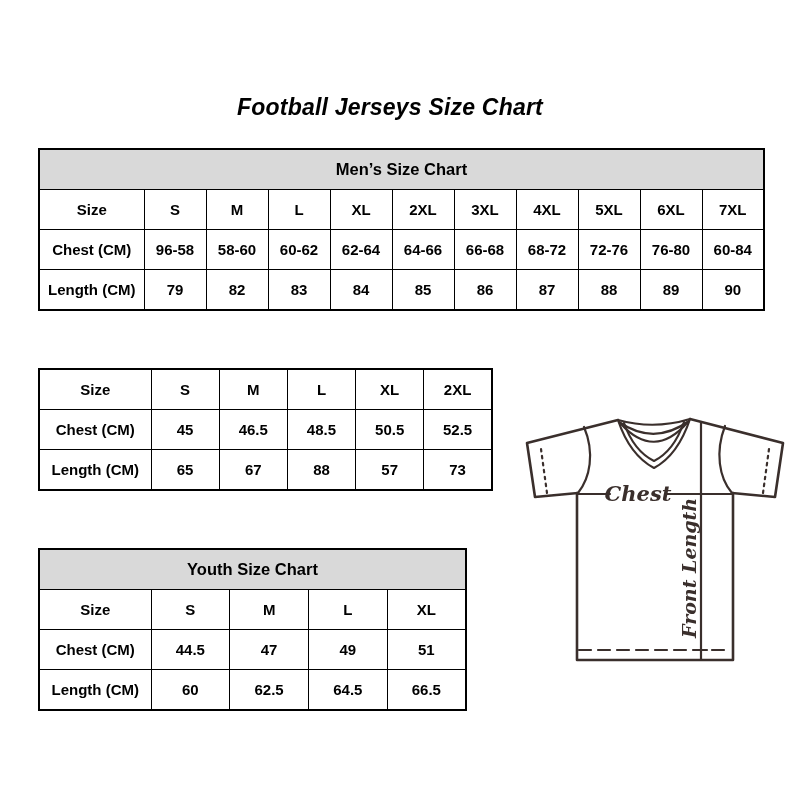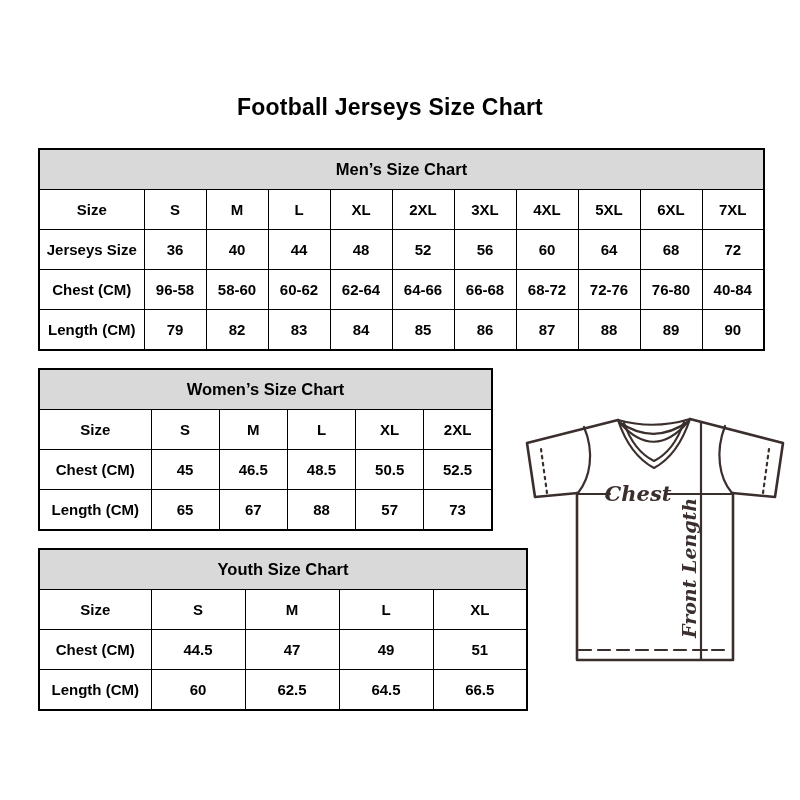--- a/index.html
+++ b/index.html
@@ -9,20 +9,21 @@
     background:#ffffff;
     font-family:"Liberation Sans", sans-serif;
     overflow:hidden;
   }
   .page-title{
     position:absolute;
     left:0;top:94px;width:780px;
     text-align:center;
     font-size:23px;font-weight:bold;color:#000;
     letter-spacing:0.2px;
+    font-style:italic;
   }
   table.size-table{
     position:absolute;
     border-collapse:collapse;
     table-layout:fixed;
     background:#fff;
     border:2px solid #000;
   }
   table.size-table td, table.size-table th{
     border:1px solid #000;
@@ -35,21 +36,21 @@
     height:39px;
     font-family:"Liberation Sans", sans-serif;
   }
   table.size-table tr{height:40px;}
   table.size-table tr.title-row td{
     background:var(--header-bg,#d9d9d9);
     font-size:16.5px;
   }
   #mens-table{left:38px;top:148px;width:727px;}
   #womens-table{left:38px;top:368px;width:455px;}
-  #youth-table{left:38px;top:548px;width:490px;}
+  #youth-table{left:38px;top:548px;width:429px;}
   #mens-table col.label-col{width:105px;}
   #womens-table col.label-col, #youth-table col.label-col{width:112px;}
   .jersey-wrap{
     position:absolute;left:520px;top:398px;width:274px;height:274px;
   }
   .jersey-wrap svg{display:block;width:100%;height:100%;}
   .jersey-stroke{fill:none;stroke:var(--jersey-line,#3a2f2c);stroke-width:2.6;stroke-linejoin:round;stroke-linecap:round;}
   .jersey-thin{fill:none;stroke:var(--jersey-line,#3a2f2c);stroke-width:2.2;stroke-linejoin:round;stroke-linecap:round;}
   .jersey-text{
     fill:var(--jersey-line,#3a2f2c);
@@ -89,44 +90,31 @@
           <td>L</td>
           <td>XL</td>
           <td>2XL</td>
           <td>3XL</td>
           <td>4XL</td>
           <td>5XL</td>
           <td>6XL</td>
           <td>7XL</td>
         </tr>
         <tr>
-          <th>Jerseys Size</th>
-          <td>36</td>
-          <td>40</td>
-          <td>44</td>
-          <td>48</td>
-          <td>52</td>
-          <td>56</td>
-          <td>60</td>
-          <td>64</td>
-          <td>68</td>
-          <td>72</td>
-        </tr>
-        <tr>
           <th>Chest (CM)</th>
           <td>96-58</td>
           <td>58-60</td>
           <td>60-62</td>
           <td>62-64</td>
           <td>64-66</td>
           <td>66-68</td>
           <td>68-72</td>
           <td>72-76</td>
           <td>76-80</td>
-          <td>40-84</td>
+          <td>60-84</td>
         </tr>
         <tr>
           <th>Length (CM)</th>
           <td>79</td>
           <td>82</td>
           <td>83</td>
           <td>84</td>
           <td>85</td>
           <td>86</td>
           <td>87</td>
@@ -140,23 +128,20 @@
   <table class="size-table" id="womens-table">
       <colgroup>
         <col class="label-col">
         <col>
         <col>
         <col>
         <col>
         <col>
       </colgroup>
       <tbody>
-        <tr class="title-row">
-          <td colspan="6">Women’s Size Chart</td>
-        </tr>
         <tr>
           <th>Size</th>
           <td>S</td>
           <td>M</td>
           <td>L</td>
           <td>XL</td>
           <td>2XL</td>
         </tr>
         <tr>
           <th>Chest (CM)</th>

